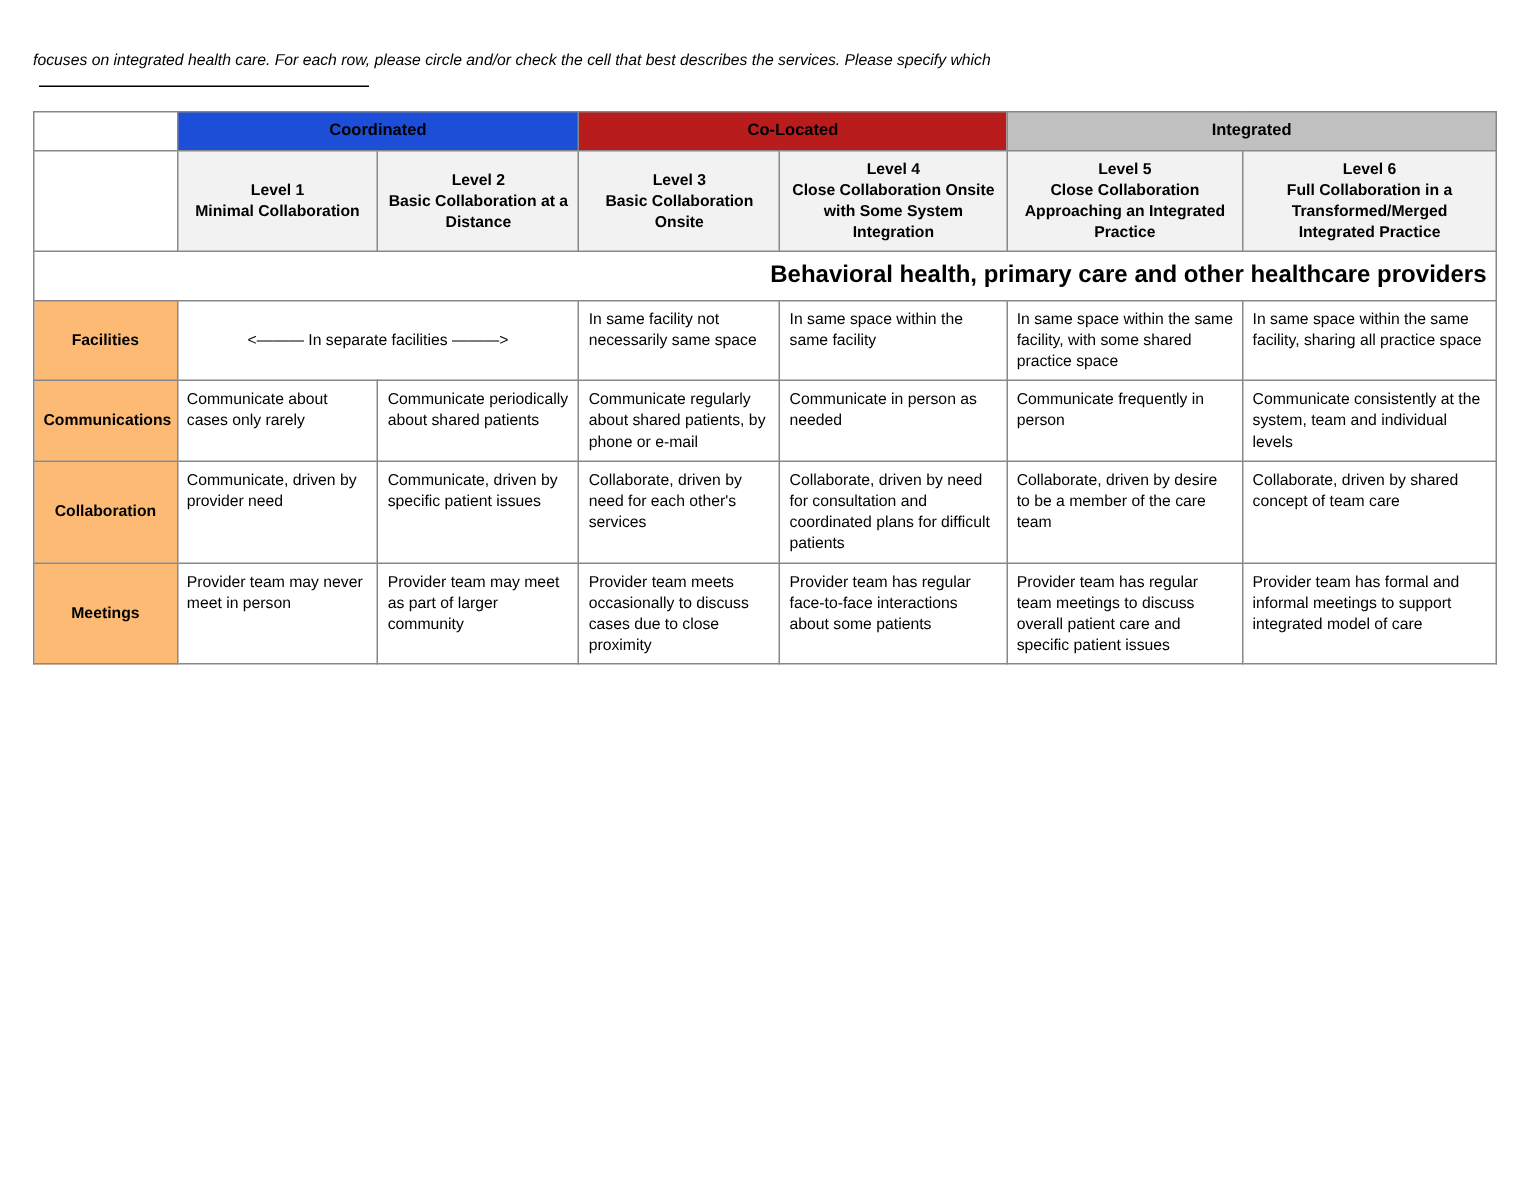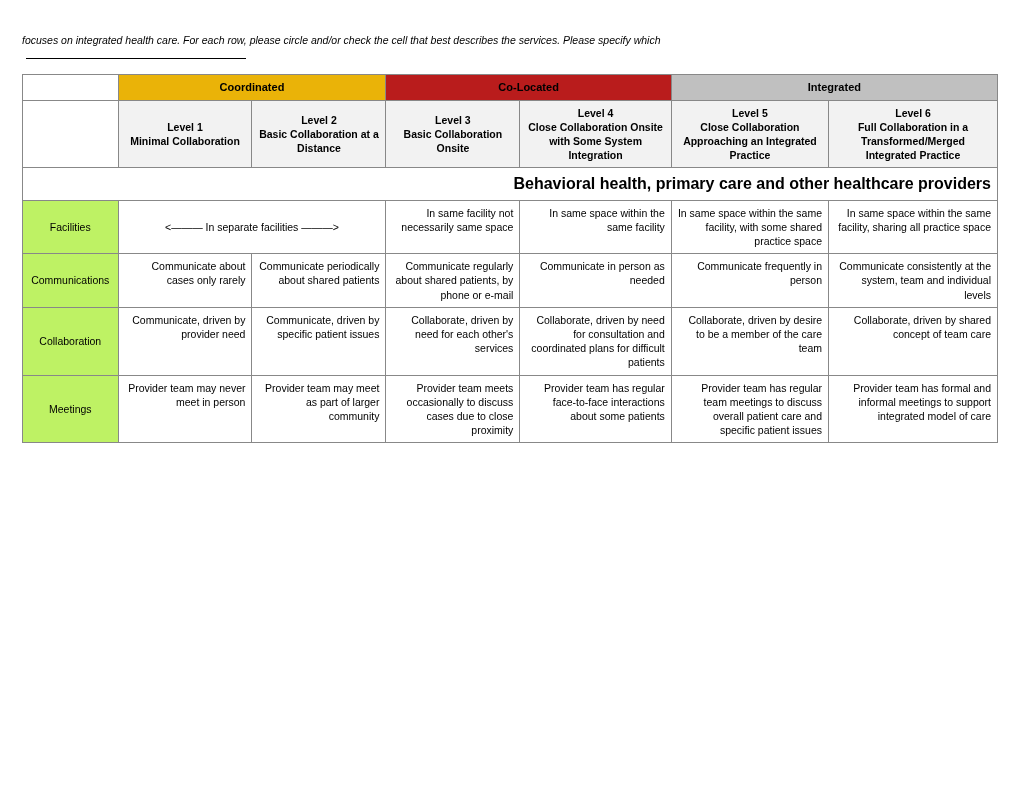--- a/index.html
+++ b/index.html
@@ -36,48 +36,48 @@
     }
     th, td {
       border: 1px solid #888;
       padding: 5px 6px;
       vertical-align: middle;
       text-align: center;
       line-height: 1.35;
       font-size: 10.5px;
     }
     td.row-label {
-      font-weight: normal;
+      font-weight: bold;
       text-align: center;
-      background: #bef264;
+      background: #fdba74;
       width: 82px;
     }
     td.content {
-      text-align: right;
+      text-align: left;
       vertical-align: top;
     }
     .group-header {
       background: #d8d8d8;
       font-weight: bold;
       font-size: 11px;
     }
     .level-header {
       font-weight: bold;
       font-size: 10.5px;
       background: #f2f2f2;
       vertical-align: middle;
     }
     .section-header {
       font-weight: bold;
       font-size: 16px;
       background: #fff;
       text-align: right;
     }
     .top-group-coordinated {
-      background: #eab308;
+      background: #1d4ed8;
     }
     .top-group-colocated {
       background: #b91c1c;
     }
     .top-group-integrated {
       background: #c0c0c0;
     }
     
     .col-label  { width: 82px; }
     .col-l1     { width: 115px; }

